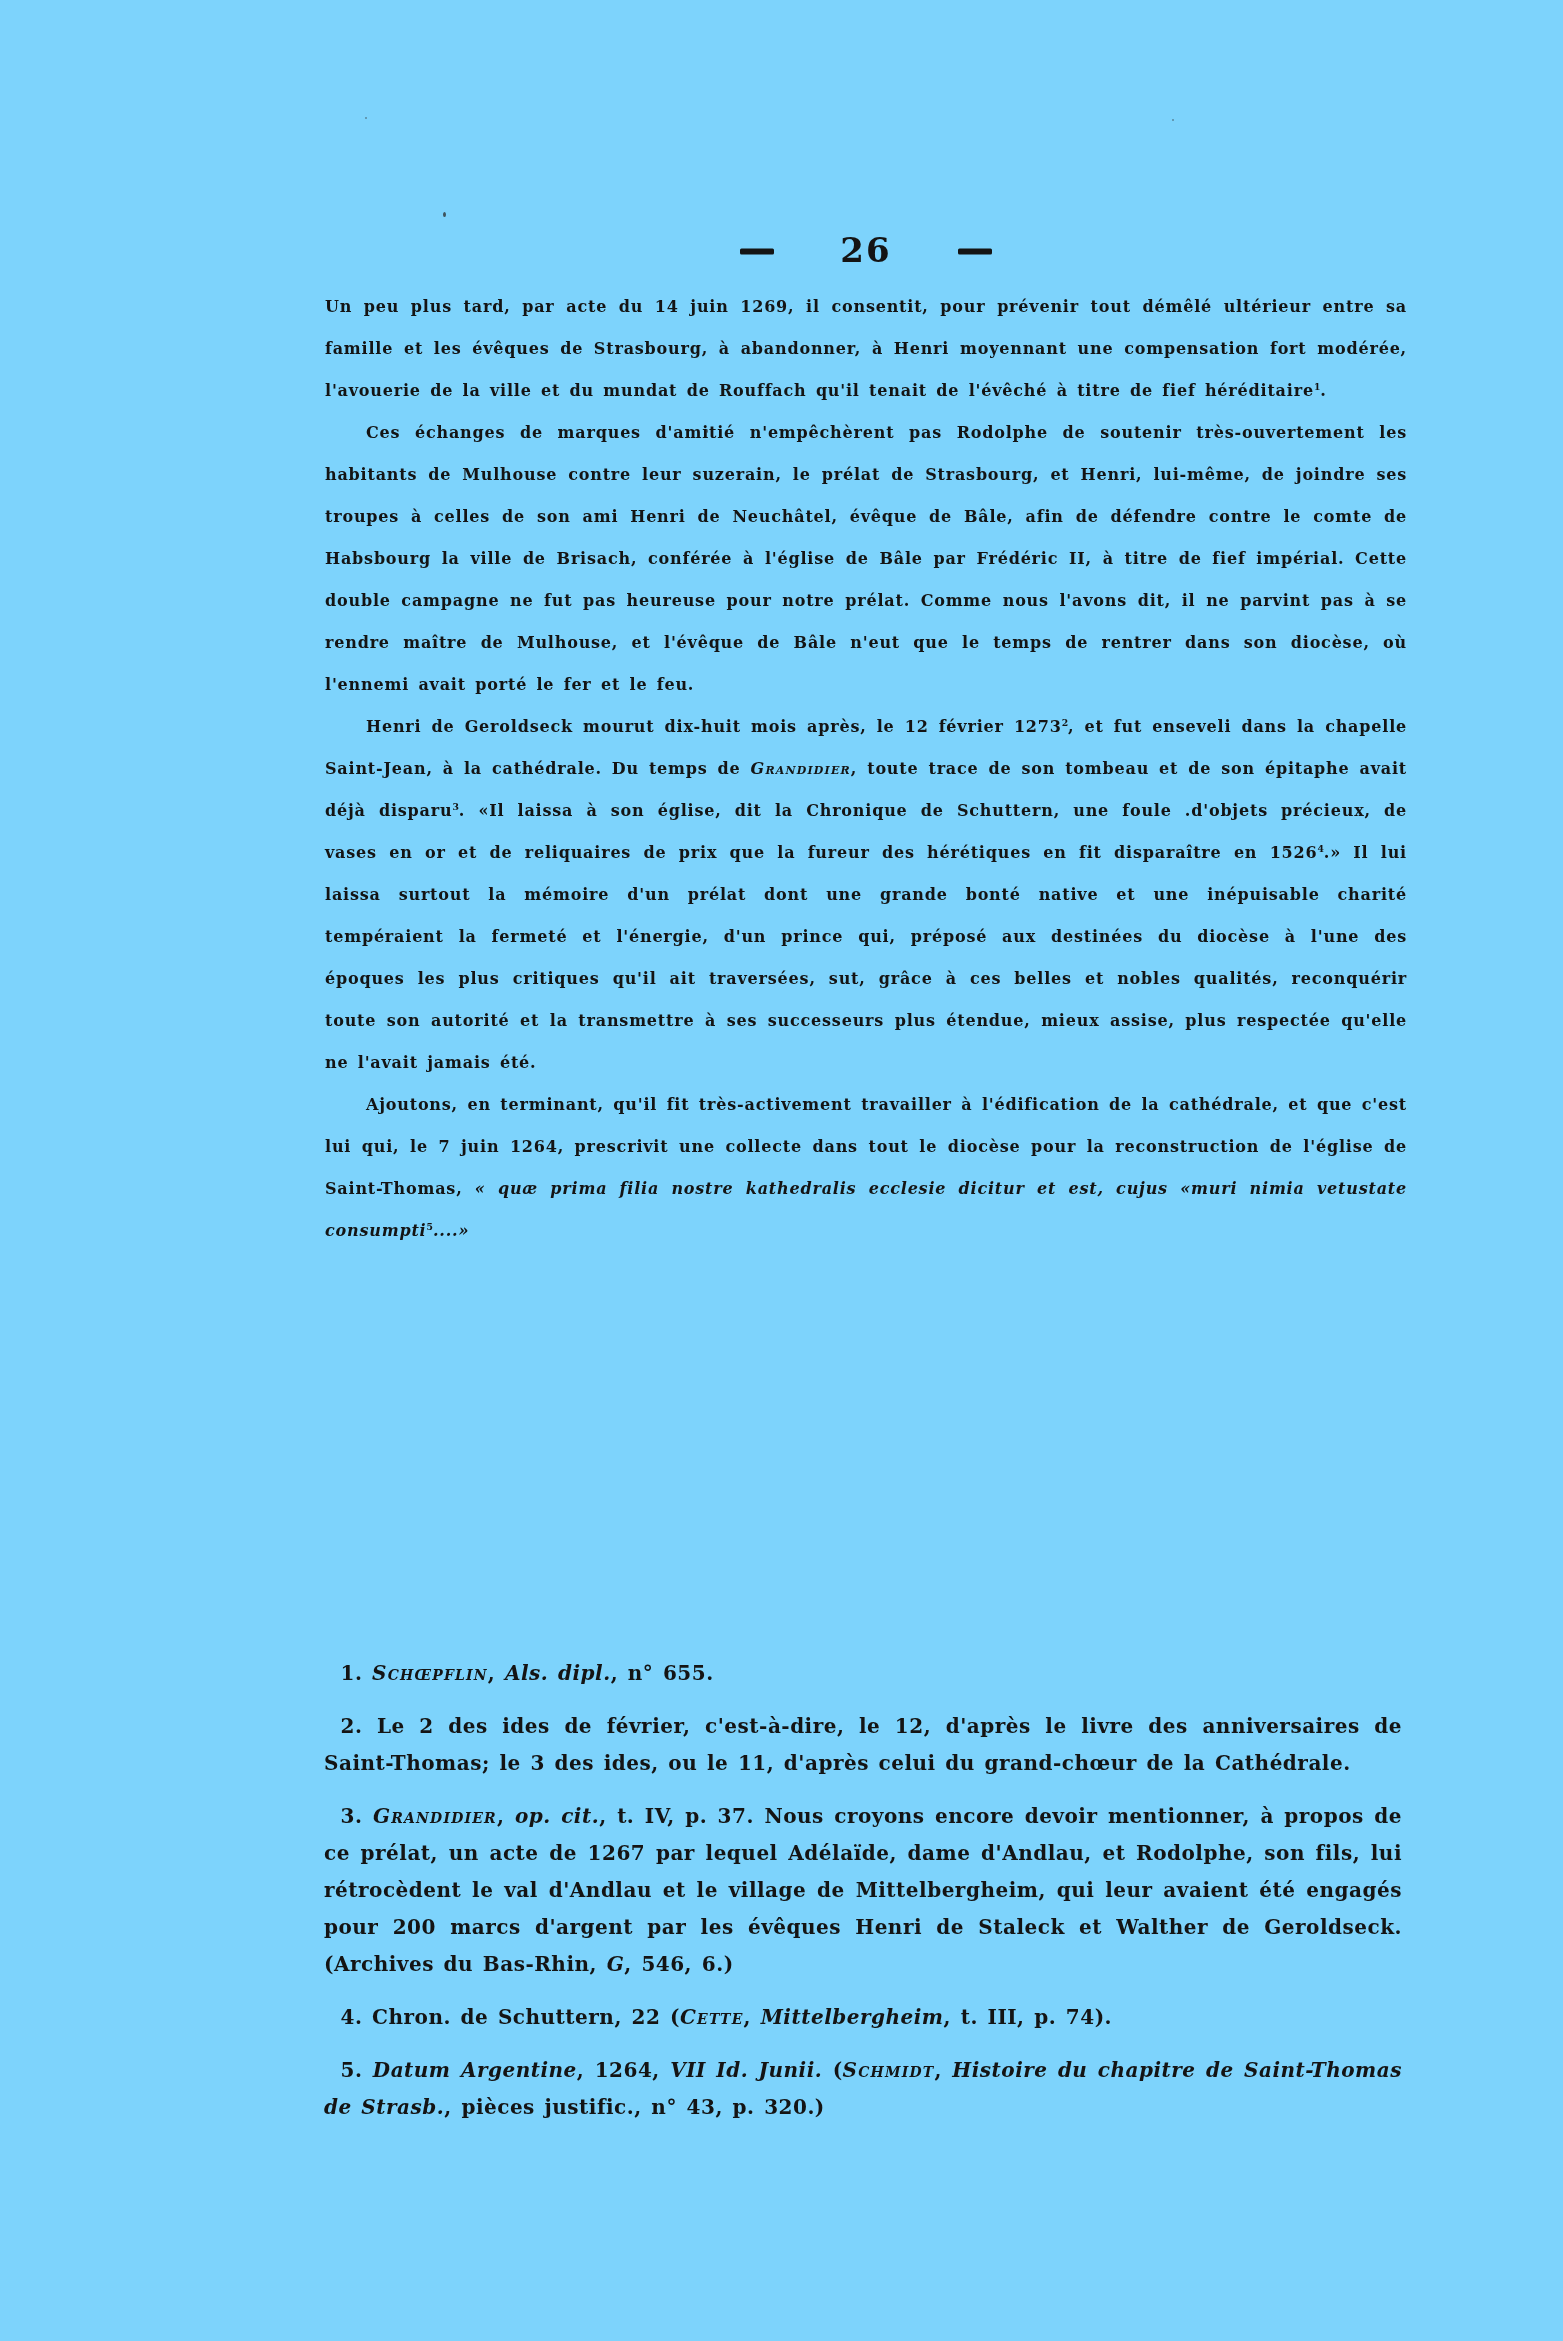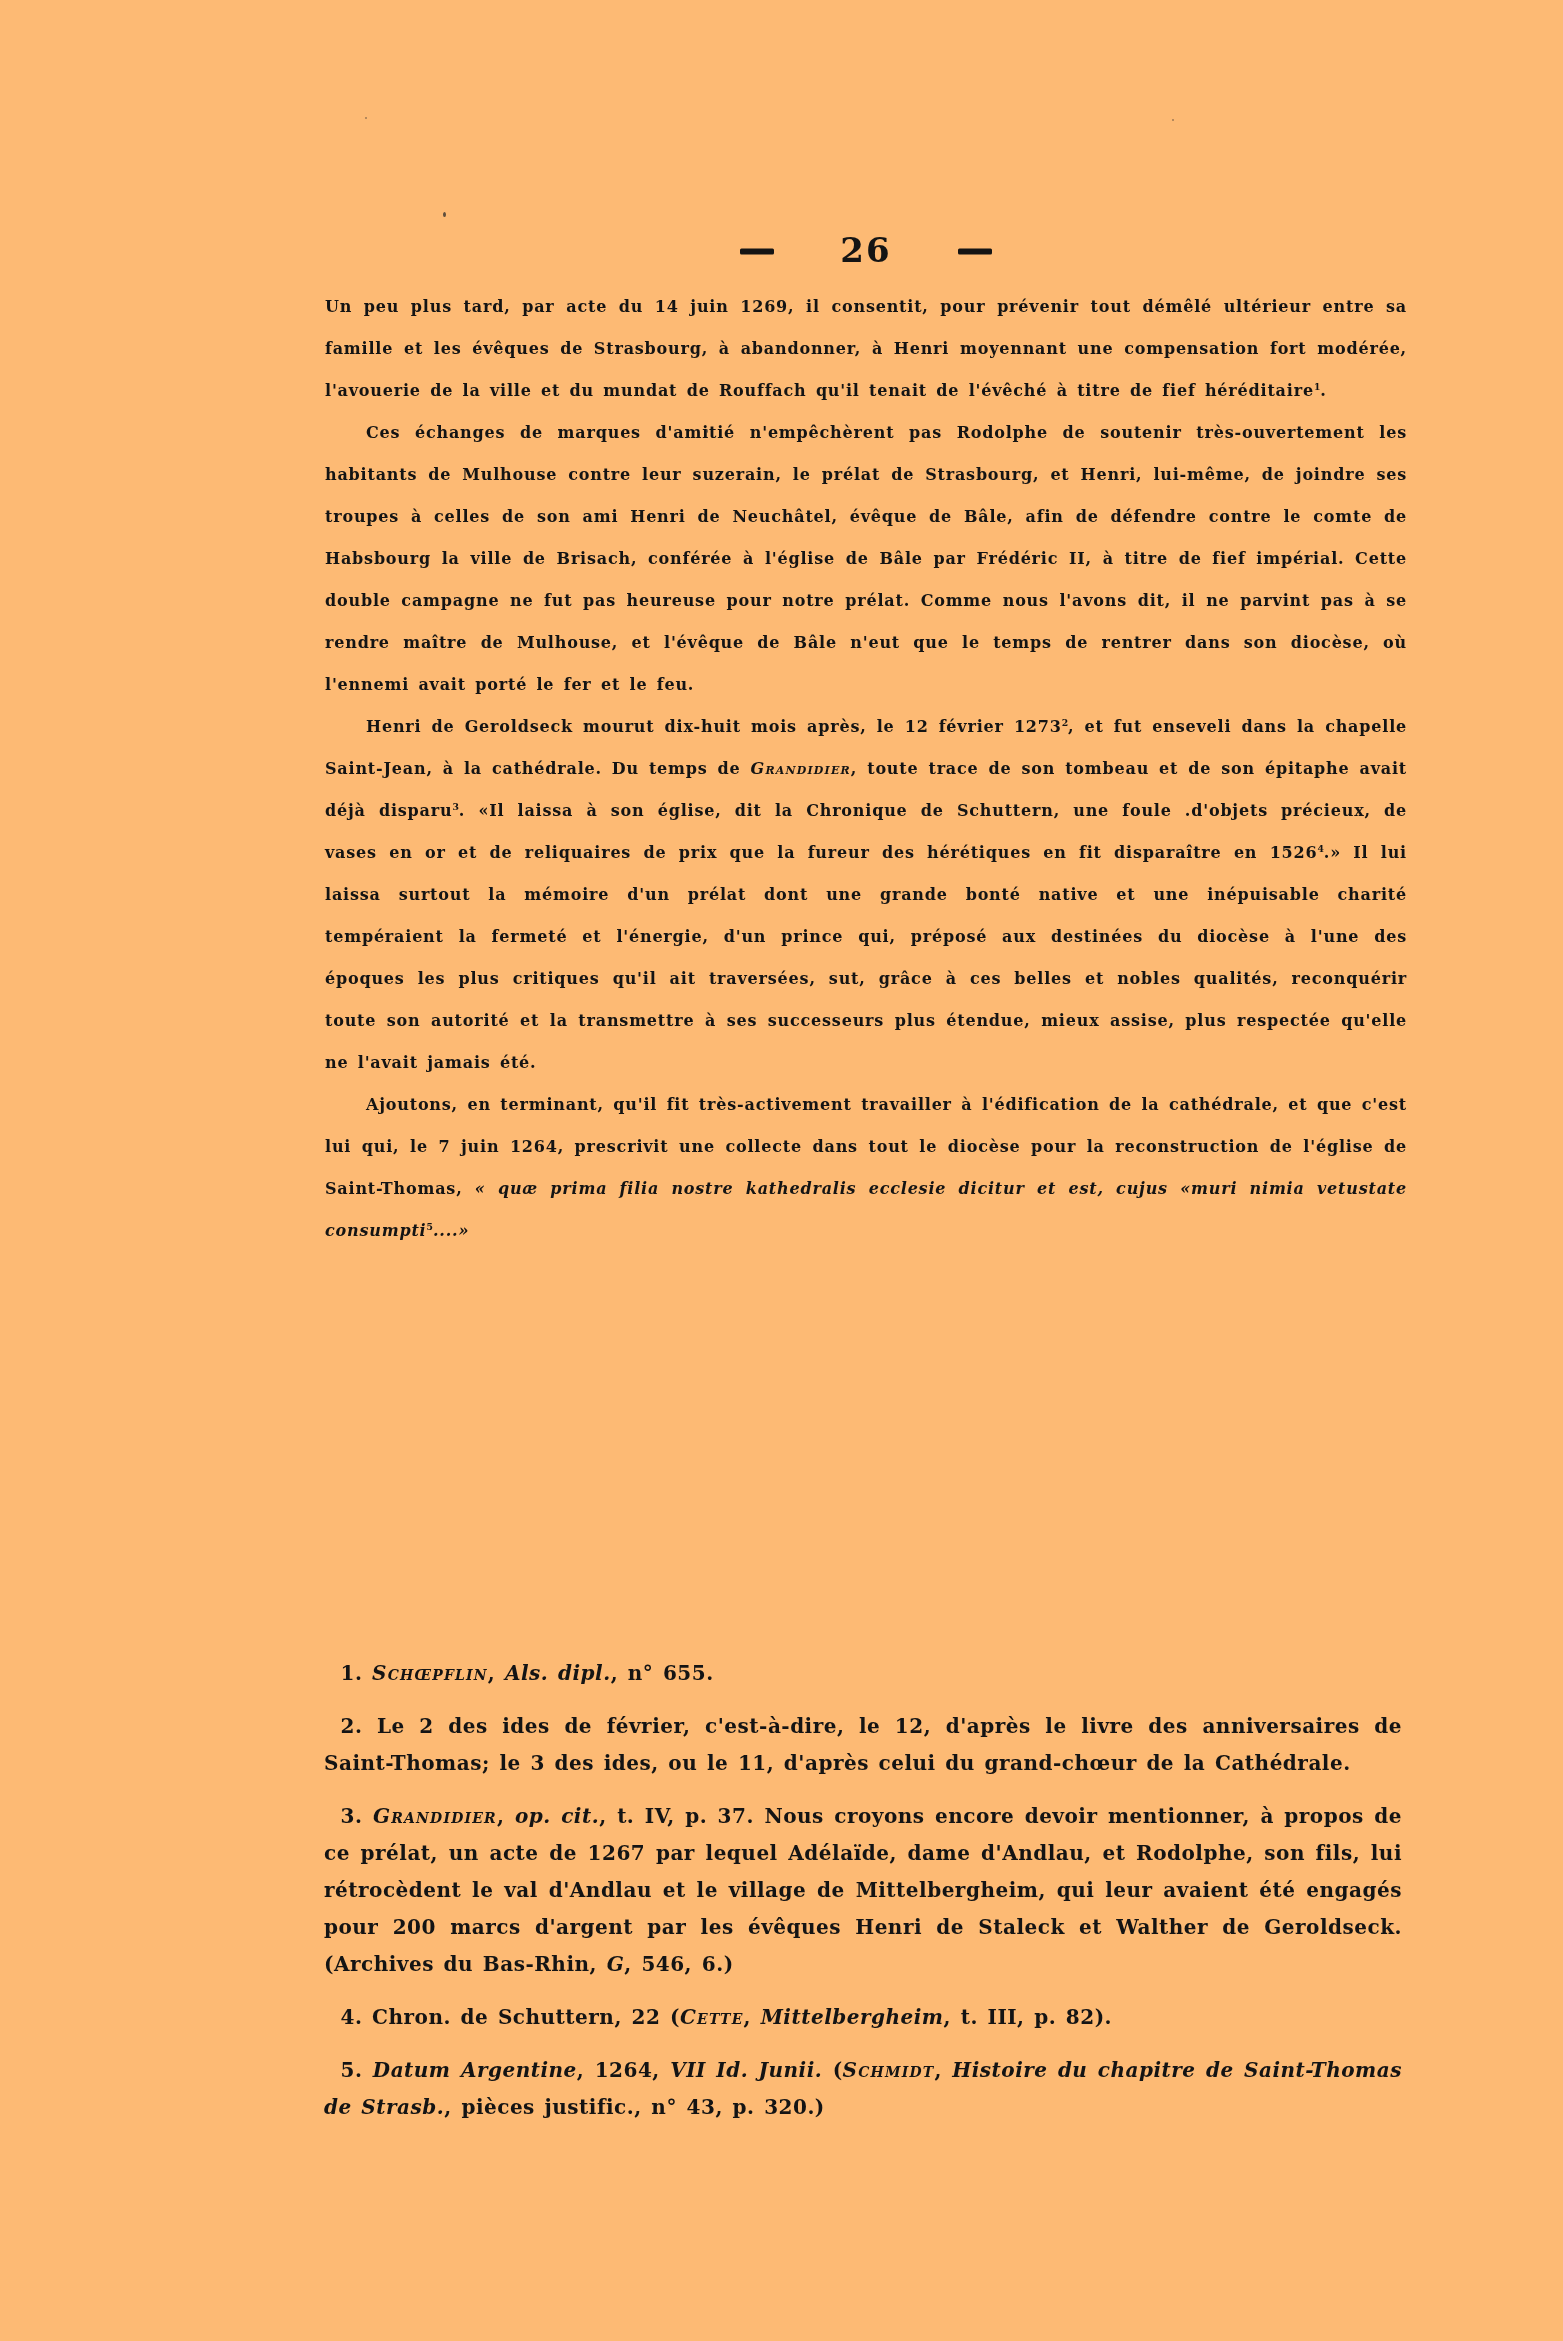--- a/index.html
+++ b/index.html
@@ -1,20 +1,20 @@
 <!DOCTYPE html>
 <html style="font-size:12px"><head>
 <meta charset="utf-8">
 <style>
   html, body { margin: 0; padding: 0; background: #ffffff; }
   .page {
     position: relative;
     width: 1564px;
     height: 2342px;
-    background: #fdba74;
+    background: #7dd3fc;
     color: #141414;
     font-family: "DejaVu Serif", "Liberation Serif", serif;
     overflow: hidden;
   }
 
   
   .page-header {
     position: absolute;
     top: 224px;
     left: 325px;
@@ -109,21 +109,21 @@
       <p><span class="seg-n">Un peu plus tard, par acte du 14 juin 1269, il consentit, pour prévenir tout démêlé ultérieur entre sa famille et les évêques de Strasbourg, à abandonner, à Henri moyennant une compensation fort modérée, l'avouerie de la ville et du mundat de Rouffach qu'il tenait de l'évêché à titre de fief héréditaire</span><span class="seg-sup">1</span><span class="seg-n">.</span></p>
       <p class="indent"><span class="seg-n">Ces échanges de marques d'amitié n'empêchèrent pas Rodolphe de soutenir très-ouvertement les habitants de Mulhouse contre leur suzerain, le prélat de Strasbourg, et Henri, lui-même, de joindre ses troupes à celles de son ami Henri de Neuchâtel, évêque de Bâle, afin de défendre contre le comte de Habsbourg la ville de Brisach, conférée à l'église de Bâle par Frédéric II, à titre de fief impérial. Cette double campagne ne fut pas heureuse pour notre prélat. Comme nous l'avons dit, il ne parvint pas à se rendre maître de Mulhouse, et l'évêque de Bâle n'eut que le temps de rentrer dans son diocèse, où l'ennemi avait porté le fer et le feu.</span></p>
       <p class="indent"><span class="seg-n">Henri de Geroldseck mourut dix-huit mois après, le 12 février 1273</span><span class="seg-sup">2</span><span class="seg-n">, et fut enseveli dans la chapelle Saint-Jean, à la cathédrale. Du temps de </span><span class="seg-sc">Grandidier</span><span class="seg-n">, toute trace de son tombeau et de son épitaphe avait déjà disparu</span><span class="seg-sup">3</span><span class="seg-n">. «Il laissa à son église, dit la Chronique de Schuttern, une foule .d'objets précieux, de vases en or et de reliquaires de prix que la fureur des hérétiques en fit disparaître en 1526</span><span class="seg-sup">4</span><span class="seg-n">.» Il lui laissa surtout la mémoire d'un prélat dont une grande bonté native et une inépuisable charité tempéraient la fermeté et l'énergie, d'un prince qui, préposé aux destinées du diocèse à l'une des époques les plus critiques qu'il ait traversées, sut, grâce à ces belles et nobles qualités, reconquérir toute son autorité et la transmettre à ses successeurs plus étendue, mieux assise, plus respectée qu'elle ne l'avait jamais été.</span></p>
       <p class="indent"><span class="seg-n">Ajoutons, en terminant, qu'il fit très-activement travailler à l'édification de la cathédrale, et que c'est lui qui, le 7 juin 1264, prescrivit une collecte dans tout le diocèse pour la reconstruction de l'église de Saint-Thomas, </span><span class="seg-i">« quæ prima filia nostre kathedralis ecclesie dicitur et est, cujus «muri nimia vetustate consumpti</span><span class="seg-sup">5</span><span class="seg-i">....»</span></p>
     </div>
 
   <div class="footnotes" id="footnotes">
       <p class="indent"><span class="seg-n">1. </span><span class="seg-sc">Schœpflin</span><span class="seg-n">, </span><span class="seg-i">Als. dipl.</span><span class="seg-n">, n° 655.</span></p>
       <p class="indent"><span class="seg-n">2. Le 2 des ides de février, c'est-à-dire, le 12, d'après le livre des anniversaires de Saint-Thomas; le 3 des ides, ou le 11, d'après celui du grand-chœur de la Cathédrale.</span></p>
       <p class="indent"><span class="seg-n">3. </span><span class="seg-sc">Grandidier</span><span class="seg-n">, </span><span class="seg-i">op. cit.</span><span class="seg-n">, t. IV, p. 37. Nous croyons encore devoir mentionner, à propos de ce prélat, un acte de 1267 par lequel Adélaïde, dame d'Andlau, et Rodolphe, son fils, lui rétrocèdent le val d'Andlau et le village de Mittelbergheim, qui leur avaient été engagés pour 200 marcs d'argent par les évêques Henri de Staleck et Walther de Geroldseck. (Archives du Bas-Rhin, </span><span class="seg-i">G</span><span class="seg-n">, 546, 6.)</span></p>
-      <p class="indent"><span class="seg-n">4. Chron. de Schuttern, 22 (</span><span class="seg-sc">Cette</span><span class="seg-n">, </span><span class="seg-i">Mittelbergheim</span><span class="seg-n">, t. III, p. 82).</span></p>
+      <p class="indent"><span class="seg-n">4. Chron. de Schuttern, 22 (</span><span class="seg-sc">Cette</span><span class="seg-n">, </span><span class="seg-i">Mittelbergheim</span><span class="seg-n">, t. III, p. 74).</span></p>
       <p class="indent"><span class="seg-n">5. </span><span class="seg-i">Datum Argentine</span><span class="seg-n">, 1264, </span><span class="seg-i">VII Id. Junii.</span><span class="seg-n"> (</span><span class="seg-sc">Schmidt</span><span class="seg-n">, </span><span class="seg-i">Histoire du chapitre de Saint-Thomas de Strasb.</span><span class="seg-n">, pièces justific., n° 43, p. 320.)</span></p>
     </div>
 
   <div class="speck s1"></div>
   <div class="speck s2"></div>
   <div class="speck s3"></div>
   <div class="speck s4"></div>
 
 </div>
 

